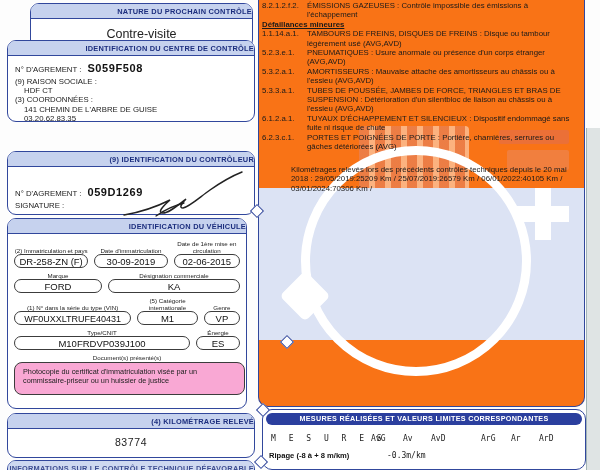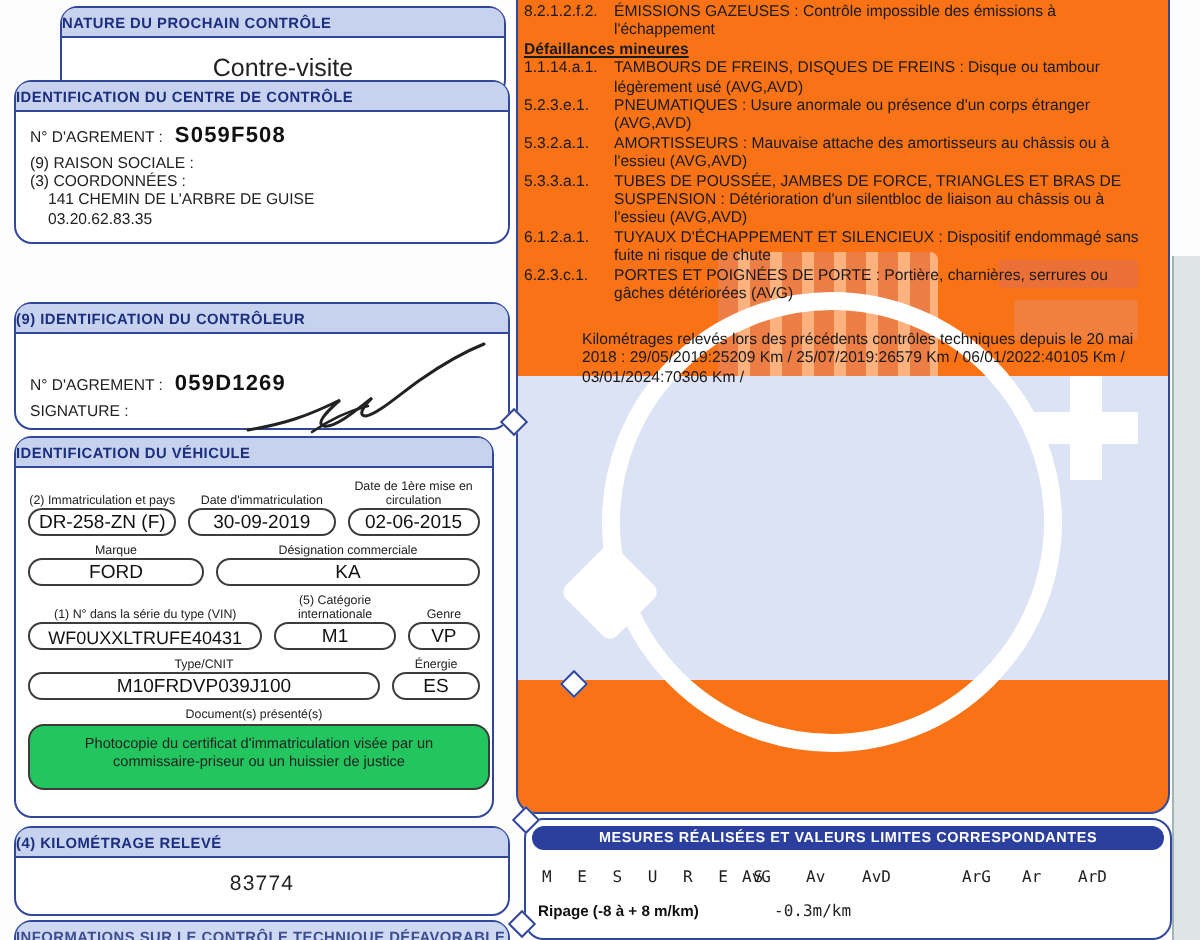--- a/index.html
+++ b/index.html
@@ -1,36 +1,36 @@
 <!DOCTYPE html>
 <html><head>
 <meta charset="utf-8">
 <style>
   html,body{margin:0;padding:0;background:#fff;}
   #page{position:relative;width:600px;height:470px;overflow:hidden;background:#fdfdfd;
         font-family:"Liberation Sans",sans-serif;color:#1a1a1a;}
   .box{position:absolute;background:#fff;border:1.5px solid #31479c;border-radius:9px;box-sizing:border-box;}
   .box-header{background:#c6d2ee;border-bottom:1px solid #31479c;border-radius:7px 7px 0 0;
-        color:#1c2e7e;font-weight:bold;font-size:7.4px;text-align:left;padding:2.5px 0 2px;
+        color:#1c2e7e;font-weight:bold;font-size:7.4px;text-align:right;padding:2.5px 0 2px;
         letter-spacing:.25px;white-space:nowrap;overflow:hidden;}
   .pad{padding:3px 7px;}
   .line{font-size:7.8px;line-height:9.4px;color:#222;}
   .indent{padding-left:9px;}
   .agrement{display:flex;align-items:baseline;gap:6px;margin:3px 0 3px;}
   .agrement .lab{font-size:7.8px;color:#222;}
   .agrement .val{font-size:11px;font-weight:bold;letter-spacing:.6px;color:#111;}
   .centered-big{font-size:12.5px;text-align:center;margin-top:8px;color:#222;}
   
   .vrow{display:flex;gap:6px;margin:0 0 1px;}
   .vlabels{display:flex;gap:6px;align-items:flex-end;margin-top:4px;}
   .vlab{font-size:6.2px;line-height:7px;text-align:center;color:#222;}
   .field{border:1.2px solid #3c3c3c;border-radius:7px;height:14px;line-height:14px;
         text-align:center;font-size:9.5px;color:#111;box-sizing:border-box;background:#fff;white-space:nowrap;overflow:hidden;}
   .docbox{border:1.2px solid #3c3c3c;border-radius:8px;font-size:7.3px;line-height:9px;
-        text-align:center;padding:4px 8px;color:#222;box-sizing:border-box;background:#22c55e;}
+        padding:4px 8px;color:#222;box-sizing:border-box;background:#f9a8d4;}
   
   #right-box{position:absolute;left:258px;top:0;width:327px;height:407px;box-sizing:border-box;
         border:1.4px solid #31479c;border-top:none;border-radius:0 0 10px 10px;background:#f97316;overflow:hidden;}
   #right-content{position:relative;z-index:2;padding:1px 5px 0 3px;}
   .defect-row{display:flex;font-size:7.8px;line-height:9.4px;}
   .dcode{flex:0 0 45px;white-space:nowrap;}
   .dtext{flex:1;padding-right:4px;}
   .minor-title{font-size:7.8px;line-height:9.4px;font-weight:bold;text-decoration:underline;}
   .kmpara{font-size:7.8px;line-height:9.6px;margin-top:13px;padding-right:2px;margin-left:29px;}
   
@@ -70,20 +70,21 @@
   </div>
 
   <div class="box" style="left:7px;top:40px;width:248px;height:82px;">
     <div class="box-header">IDENTIFICATION DU CENTRE DE CONTRÔLE</div>
     <div class="pad">
       <div class="agrement">
         <span class="lab">N° D'AGREMENT :</span>
         <span class="val">S059F508</span>
       </div>
       <div class="line">(9) RAISON SOCIALE :</div>
+      <div class="line indent">HDF CT</div>
       <div class="line">(3) COORDONNÉES :</div>
       <div class="line indent">141 CHEMIN DE L'ARBRE DE GUISE</div>
       <div class="line indent">03.20.62.83.35</div>
     </div>
   </div>
 
   <div class="box" style="left:7px;top:151px;width:248px;height:64px;">
     <div class="box-header">(9) IDENTIFICATION DU CONTRÔLEUR</div>
     <div class="pad" style="position:relative;height:44px;">
       <div class="agrement" style="margin-top:16px;">

